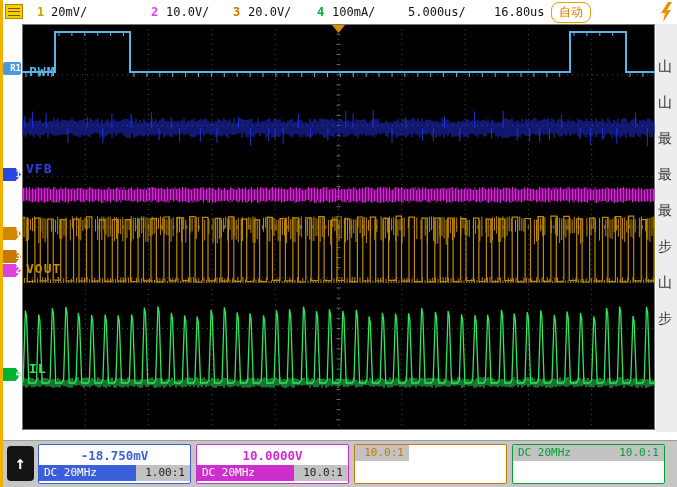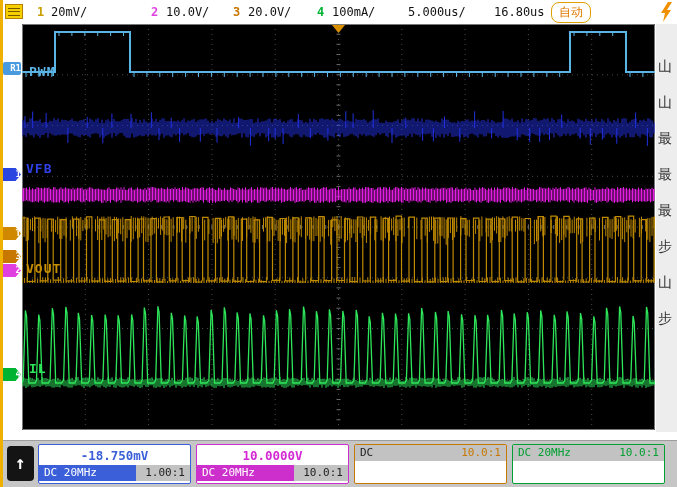--- a/index.html
+++ b/index.html
@@ -150,21 +150,20 @@
     </div>
     <div class="chbox b2">
       <div class="chval">10.0000V</div>
       <div class="chrow">
         <span class="coup">DC 20MHz</span>
         <span class="ratio">10.0:1</span>
       </div>
     </div>
     <div class="chbox b3">
       <div class="chrow">
-        <span class="coup">DC</span>
         <span class="ratio">10.0:1</span>
       </div>
     </div>
     <div class="chbox b4">
       <div class="chrow">
         <span class="coup">DC 20MHz</span>
         <span class="ratio">10.0:1</span>
       </div>
     </div>
   </div>

